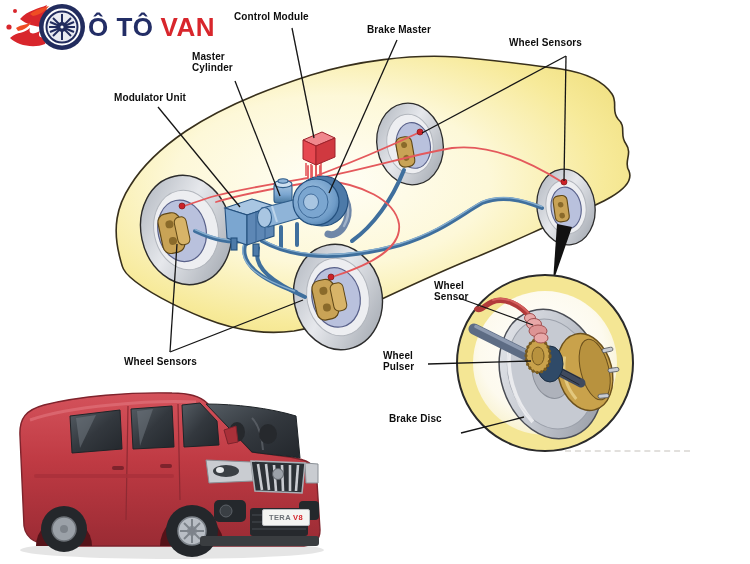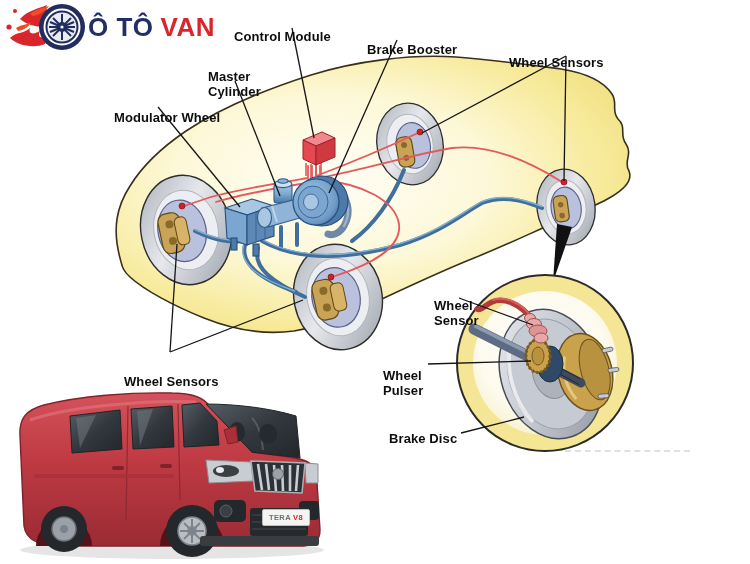--- a/index.html
+++ b/index.html
@@ -3,22 +3,22 @@
 <meta charset="utf-8">
 <style>
   html,body{margin:0;padding:0;background:#ffffff;}
   #stage{
     position:relative;width:750px;height:564px;background:#ffffff;overflow:hidden;
     font-family:"Liberation Sans","DejaVu Sans",sans-serif;
   }
   .abs{position:absolute;}
   svg{display:block;}
   .lbl{
-    position:absolute;z-index:5;color:#0d0d0d;font-weight:700;font-size:13px;
-    line-height:1.12;white-space:pre-line;letter-spacing:.1px;margin-top:19px;
+    position:absolute;z-index:5;color:#0d0d0d;font-weight:700;font-size:10px;
+    line-height:1.12;white-space:pre-line;letter-spacing:.1px;
   }
   .brand{
     position:absolute;left:88px;top:12px;z-index:6;font-weight:800;font-size:26px;
     letter-spacing:.5px;white-space:nowrap;
   }
   .brand .p1{color:#232e66;}
   .brand .p2{color:#d8262c;margin-left:7px;}
   .plate{
     position:absolute;left:262px;top:509px;width:46px;height:15px;z-index:6;
     background:#f4f4f2;border:1px solid #b9bcc0;border-radius:2px;
@@ -354,25 +354,25 @@
       <line x1="170" y1="352" x2="303" y2="300"></line>
       <line x1="459" y1="298" x2="533" y2="325"></line>
       <line x1="428" y1="364" x2="531" y2="361"></line>
       <line x1="461" y1="433" x2="524" y2="417"></line>
     </g>
   </svg>
 
   <div class="brand"><span class="p1">Ô TÔ</span><span class="p2">VAN</span></div>
 
   <div class="lbl" style="left:234px;top:11px">Control Module</div>
-  <div class="lbl" style="left:367px;top:24px">Brake Booster</div>
+  <div class="lbl" style="left:367px;top:24px">Brake Master</div>
   <div class="lbl" style="left:509px;top:37px">Wheel Sensors</div>
-  <div class="lbl" style="left:208px;top:51px">Master
+  <div class="lbl" style="left:192px;top:51px">Master
 Cylinder</div>
-  <div class="lbl" style="left:114px;top:92px">Modulator Wheel</div>
+  <div class="lbl" style="left:114px;top:92px">Modulator Unit</div>
   <div class="lbl" style="left:124px;top:356px">Wheel Sensors</div>
   <div class="lbl" style="left:434px;top:280px">Wheel
 Sensor</div>
   <div class="lbl" style="left:383px;top:350px">Wheel
 Pulser</div>
   <div class="lbl" style="left:389px;top:413px">Brake Disc</div>
 
   <div class="plate">
       <span class="pb">TERA</span>
       <span class="pm">V8</span>

